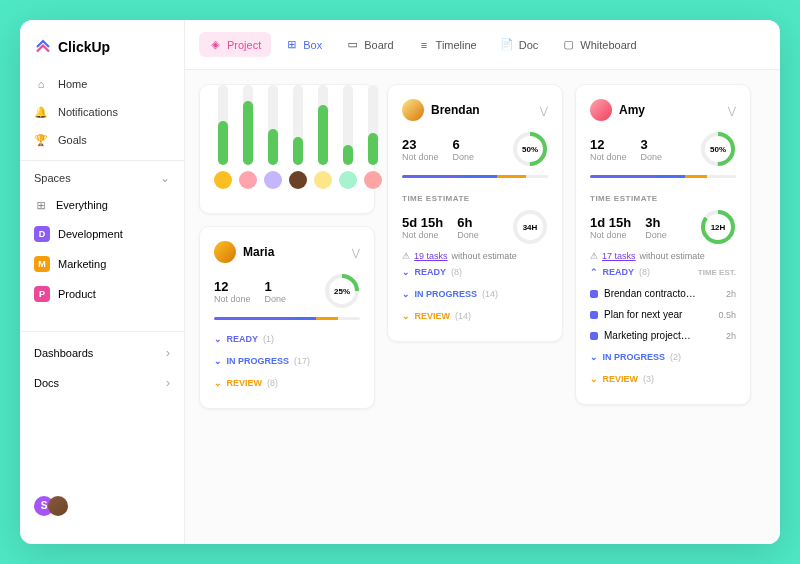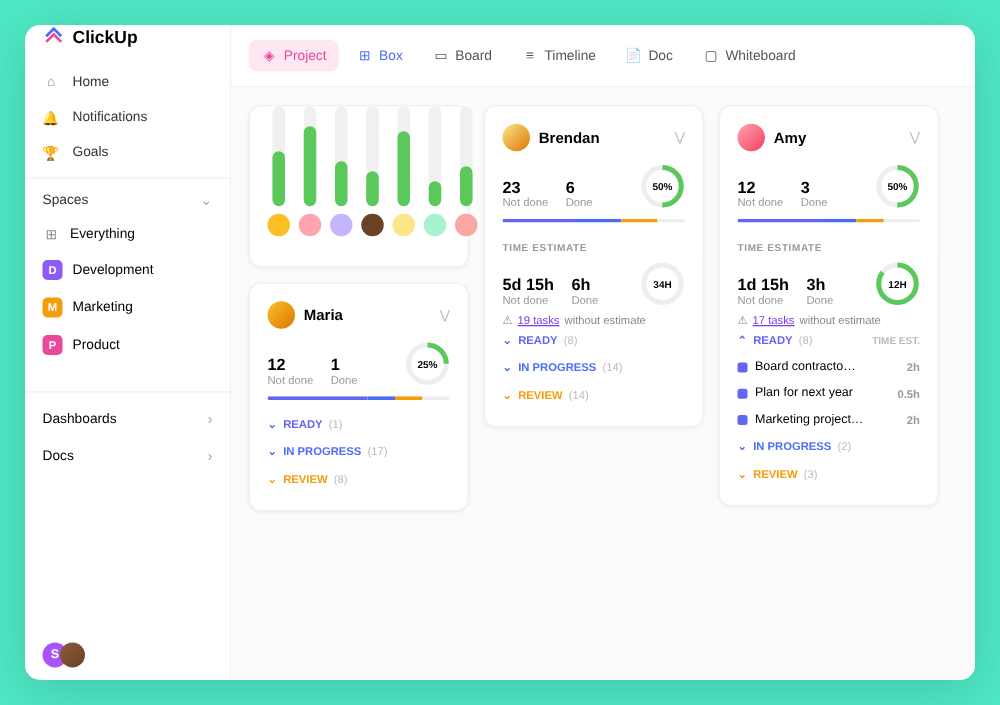--- a/index.html
+++ b/index.html
@@ -1,18 +1,18 @@
 <!DOCTYPE html>
 <html><head>
 <meta charset="utf-8">
 <style>
 * { box-sizing: border-box; margin: 0; padding: 0; }
 body { font-family: -apple-system, BlinkMacSystemFont, 'Segoe UI', sans-serif; background: #4ee8c5; padding: 20px; font-size: 11px; }
 .app { background: #fff; border-radius: 12px; width: 760px; height: 524px; display: flex; overflow: hidden; box-shadow: 0 8px 40px rgba(0,0,0,0.15); }
-.sidebar { width: 165px; border-right: 1px solid #eee; display: flex; flex-direction: column; padding: 0 0; }
+.sidebar { width: 165px; border-right: 1px solid #eee; display: flex; flex-direction: column; padding: 18px 0; }
 .logo { display: flex; align-items: center; gap: 6px; padding: 0 14px 14px; font-weight: 800; font-size: 14px; }
 .logo-icon { width: 18px; height: 18px; }
 .nav-item { display: flex; align-items: center; gap: 10px; padding: 7px 14px; cursor: pointer; color: #333; font-size: 11px; }
 .nav-icon { width: 14px; height: 14px; display:flex;align-items:center;justify-content:center;color:#888; }
 .section-header { display: flex; align-items: center; justify-content: space-between; padding: 10px 14px 6px; font-size: 11px; color: #333; font-weight:500; border-top:1px solid #eee; margin-top:6px;}
 .chevron { color: #aaa; font-size: 12px; }
 .space-item { display: flex; align-items: center; gap: 8px; padding: 7px 14px; cursor: pointer; font-size: 11px; }
 .space-badge { width: 16px; height: 16px; border-radius: 4px; display:flex;align-items:center;justify-content:center;color:#fff;font-size:9px;font-weight:700; }
 .nav-section { border-top:1px solid #eee; margin-top:22px; padding-top:6px;}
 .nav-row { display:flex; align-items:center; justify-content:space-between; padding:8px 14px; cursor:pointer; font-size:11px;}
@@ -33,21 +33,21 @@
 .card-title { font-weight:700; font-size:12px; display:flex;align-items:center;gap:7px;}
 .pavatar { width:22px;height:22px;border-radius:50%; }
 .expand-icon { color:#bbb; font-size:10px;}
 
 .workload-bars { display:flex; align-items:flex-end; gap:7px; height:90px; margin-bottom:10px;}
 .wbar-wrap { display:flex;flex-direction:column;align-items:center;gap:6px; flex:1;}
 .wbar-track { width:10px; height:80px; background:#f0f0f0; border-radius:5px; display:flex; align-items:flex-end;}
 .wbar-fill { width:100%; background:#5ac85a; border-radius:5px;}
 .wavatar { width:18px;height:18px;border-radius:50%;}
 
-.stats-row { display:flex; gap:14px; align-items:flex-end; margin-bottom:6px;}
+.stats-row { display:flex; gap:14px; align-items:center; margin-bottom:6px;}
 .stat { display:flex;flex-direction:column;}
 .stat-num { font-size:13px; font-weight:600;}
 .stat-label { font-size:9px; color:#999;}
 .ring { width:36px;height:36px;position:relative;margin-left:auto;}
 .ring svg { transform:rotate(-90deg);}
 .ring-text { position:absolute;top:0;left:0;right:0;bottom:0;display:flex;align-items:center;justify-content:center;font-size:8px;font-weight:700;}
 
 .pbar { height:3px; border-radius:2px; display:flex; overflow:hidden; margin:8px 0;}
 .pbar span { display:block; height:100%;}
 
@@ -58,21 +58,21 @@
 .group-row { display:flex; align-items:center; gap:5px; padding:6px 0; font-size:9px; font-weight:600; cursor:pointer;}
 .group-row.ready { color:#6366f1;}
 .group-row.progress { color:#4c6ef5;}
 .group-row.review { color:#f59e0b;}
 .group-count { color:#bbb; font-weight:400;}
 .time-est-label { font-size:8px;color:#bbb;margin-left:auto;}
 
 .task-row { display:flex;align-items:center;gap:6px;padding:5px 0;font-size:10px;}
 .task-dot { width:8px;height:8px;border-radius:2px;background:#6366f1;}
 .task-name { flex:1; white-space:nowrap; overflow:hidden; text-overflow:ellipsis;}
-.task-time { color:#999; font-size:9px;font-weight:bold;}
+.task-time { color:#999; font-size:9px;}
 </style>
 </head>
 <body>
 
 <div class="app">
 
   <div class="sidebar">
     <div class="logo">
       <svg class="logo-icon" viewBox="0 0 24 24">
           <path d="M4 18 L12 10 L20 18" stroke="#ec4899" stroke-width="3" fill="none"></path>
@@ -343,21 +343,21 @@
           </div>
           <div class="warn-line">
               <span>⚠</span>
               <a href="#">17 tasks</a>
               <span> without estimate</span>
             </div>
           <div class="group-row ready">⌃ <span>READY</span> <span class="group-count">(8)</span><span class="time-est-label">TIME EST.</span></div>
           <div id="amy-tasks">
               <div class="task-row">
                 <span class="task-dot"></span>
-                <span class="task-name">Board contracto…</span>
+                <span class="task-name">Brendan contracto…</span>
                 <span class="task-time">2h</span>
               </div>
               <div class="task-row">
                 <span class="task-dot"></span>
                 <span class="task-name">Plan for next year</span>
                 <span class="task-time">0.5h</span>
               </div>
               <div class="task-row">
                 <span class="task-dot"></span>
                 <span class="task-name">Marketing project…</span>

